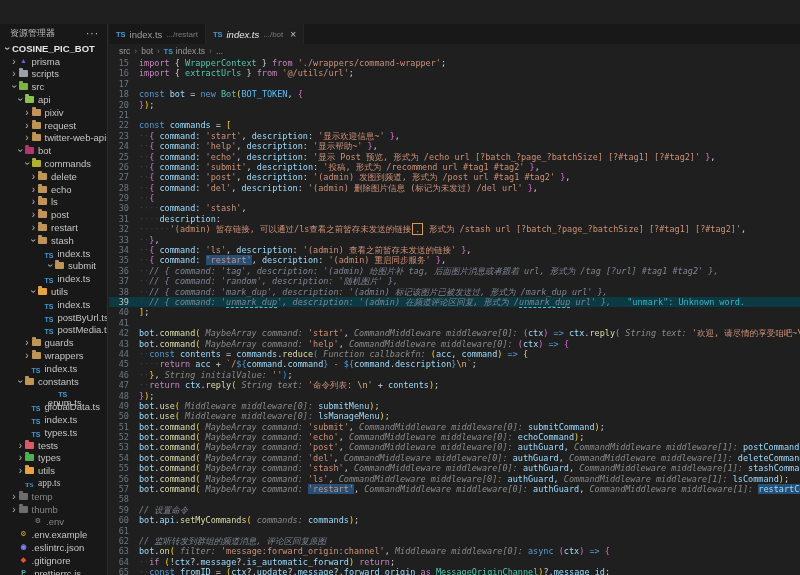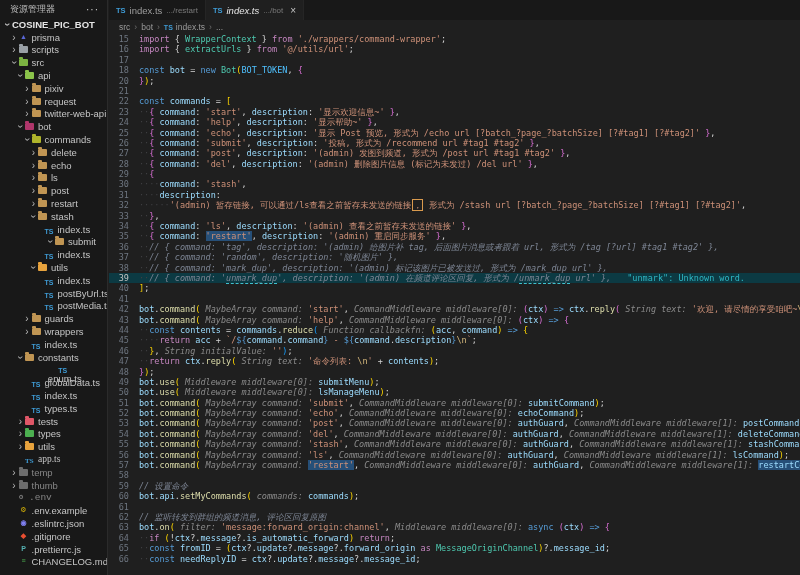--- a/index.html
+++ b/index.html
@@ -1,18 +1,18 @@
 <!DOCTYPE html>
 <html><head>
 <meta charset="utf-8">
 <style>
   * { margin:0; padding:0; box-sizing:border-box; }
   html,body { width:800px; height:575px; overflow:hidden; background:#1f1f1f;
               font-family:"Liberation Sans", sans-serif; }
-  #app { position:relative; width:800px; height:463px; }
+  #app { position:relative; width:800px; height:463px;margin-top:24px; }
 
   
   #sidebar { position:absolute; left:0; top:0; width:108px; height:575px;
              background:#181818; border-right:1px solid #2b2b2b; overflow:hidden; }
   #sb-head { display:flex; align-items:center; justify-content:space-between;
              height:18px; padding:0 8px 0 10px; color:#bcbcbc; font-size:9px; }
   #sb-more { color:#cfcfcf; font-size:10px; letter-spacing:1px; cursor:pointer; }
   .trow { display:flex; align-items:center; height:12.8px; font-size:9.5px;
           color:#c5c5c5; white-space:nowrap; cursor:pointer; }
   .trow.dim { color:#868686; }
@@ -312,21 +312,21 @@
           </span>
           <span>temp</span>
         </div>
         <div class="trow dim" style="padding-left: 9.5px;">
           <span class="chev">›</span>
           <span class="ticon">
             <span class="fold" style="background: rgb(109, 109, 109);"></span>
           </span>
           <span>thumb</span>
         </div>
-        <div class="trow dim" style="padding-left: 7px; font-family: Liberation Mono, monospace;">
+        <div class="trow dim" style="padding-left: 24px;">
           <span class="chev"></span>
           <span class="ticon">
             <span class="glyph" style="color: rgb(138, 138, 138); font-weight: normal;">⚙</span>
           </span>
           <span>.env</span>
         </div>
         <div class="trow" style="padding-left: 9.5px;">
           <span class="chev"></span>
           <span class="ticon">
             <span class="glyph" style="color: rgb(212, 177, 6); font-weight: normal;">⚙</span>

